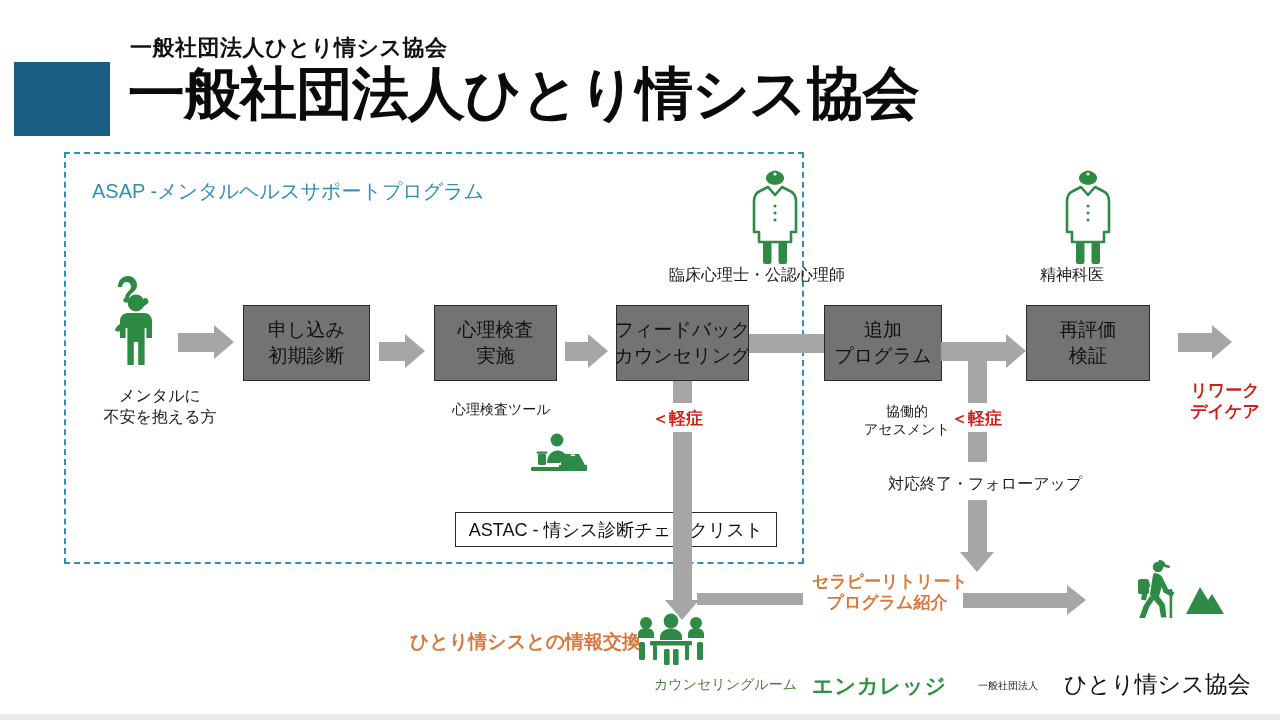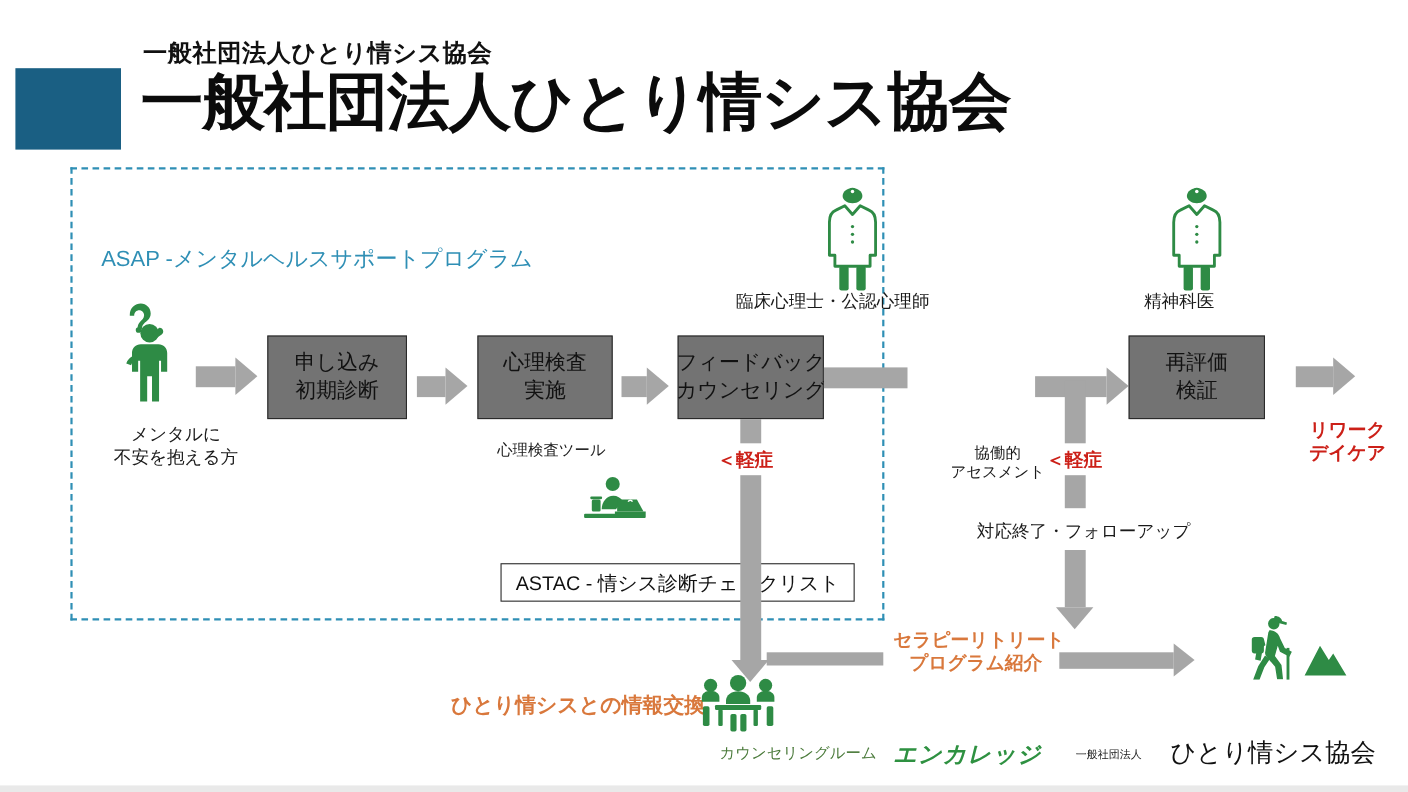--- a/index.html
+++ b/index.html
@@ -47,21 +47,20 @@
     left: 64px; top: 152px;
     width: 740px; height: 412px;
     border: 2px dashed #2f8fb5;
     box-sizing: border-box;
   }
   #asap-label {
     left: 92px; top: 178px;
     font-size: 20px;
     color: #2f8fb5;
     white-space: nowrap;
-    margin-top: 44px;
   }
 
   
   .pbox {
     border: 1.5px solid #2a2a2a;
     background: #737373;
     box-sizing: border-box;
     display: flex;
     flex-direction: column;
     align-items: center;
@@ -130,21 +129,20 @@
   #footer-counsel {
     left: 654px; top: 676px;
     font-size: 14px;
     color: #4a7a3a;
     white-space: nowrap;
   }
   #footer-encourage {
     left: 812px; top: 672px;
     font-size: 21px;
     font-weight: bold;
-    font-style: italic;
     color: #2e9141;
     letter-spacing: 1px;
     white-space: nowrap;
   }
   #footer-assoc-pre {
     left: 978px; top: 679px;
     font-size: 10px;
     color: #222222;
     white-space: nowrap;
   }
@@ -221,20 +219,24 @@
     </div>
   </div>
 
   <div class="abs pbox" id="box-feedback">
     <span>フィードバック</span>
     <span>カウンセリング</span>
   </div>
 
   <div class="abs ar-shaft" style="left:749px; top:334px; width:76px; height:19px;"></div>
 
+  <div class="abs pbox" id="box-addprog">
+    <span>追加</span>
+    <span>プログラム</span>
+  </div>
 
   <div class="abs" style="left:941px; top:334px;">
     <div style="display:flex; align-items:center;">
       <div class="ar-shaft" style="width:65px; height:19px;"></div>
       <div class="ar-head-r"></div>
     </div>
   </div>
 
   <div class="abs pbox" id="box-reeval">
     <span>再評価</span>

